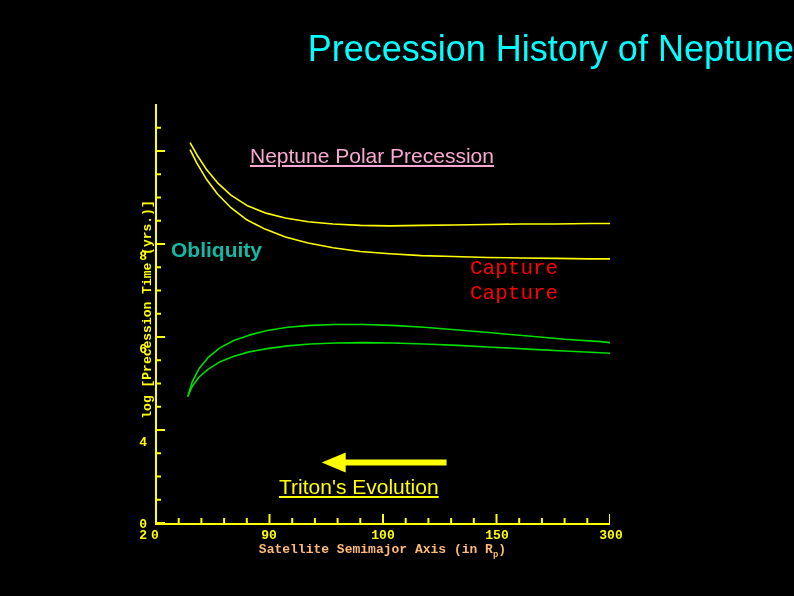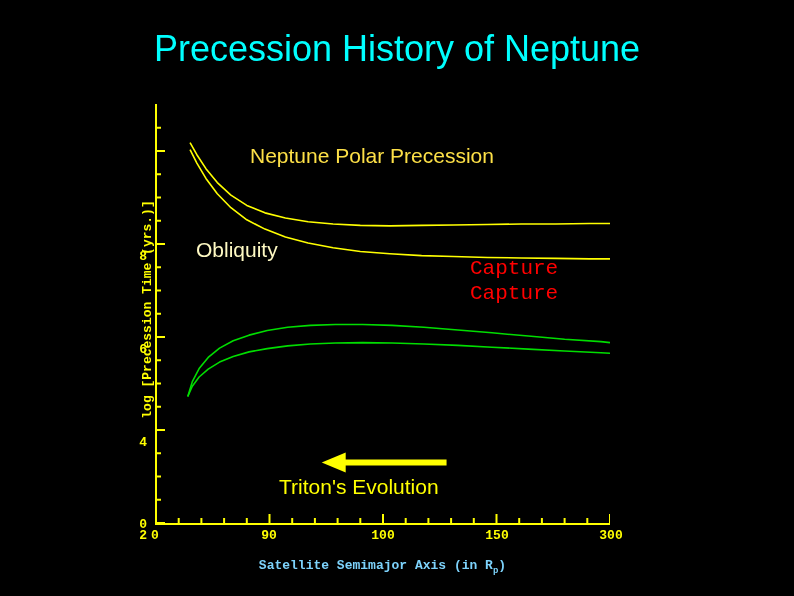--- a/index.html
+++ b/index.html
@@ -3,21 +3,21 @@
 <meta charset="utf-8">
 <style>
   html,body{margin:0;padding:0;}
   body{
     width:794px;height:596px;background:#000000;overflow:hidden;
     font-family:"Liberation Sans",sans-serif;
   }
   #slide{position:relative;width:794px;height:596px;background:#000;}
 
   #title{
-    position:absolute;left:0;top:28px;width:794px;text-align:center;
+    position:absolute;left:0;top:28px;width:794px;text-align:right;
     color:#00ffff;font-size:36px;font-weight:400;letter-spacing:0px;
     font-family:"Liberation Sans",sans-serif;
   }
 
   
   #plot{position:absolute;left:155px;top:104px;width:455px;height:421px;}
   #frame{position:absolute;left:0;top:0;width:455px;height:421px;
          border-left:2px solid #ffff00;border-bottom:2px solid #ffff00;
          box-sizing:border-box;}
   #svgplot{position:absolute;left:0;top:0;width:455px;height:421px;}
@@ -25,41 +25,41 @@
   
   #ylabel{
     position:absolute;left:-8px;top:198px;width:240px;
     transform:rotate(-90deg);transform-origin:center center;
     margin-left:-120px;text-align:center;
     color:#ffff00;font-family:"Liberation Mono",monospace;
     font-size:13px;font-weight:700;letter-spacing:0px;white-space:nowrap;
   }
   #xlabel{
     position:absolute;left:0;top:438px;width:455px;text-align:center;
-    color:#7dd3fc;font-family:"Liberation Mono",monospace;
-    font-size:13px;font-weight:700;white-space:nowrap;margin-top:16px;
+    color:#fdba74;font-family:"Liberation Mono",monospace;
+    font-size:13px;font-weight:700;white-space:nowrap;
   }
   #xlabel sub{font-size:9px;}
 
   .ytick-lab{
     position:absolute;color:#ffff00;font-family:"Liberation Mono",monospace;
     font-size:13px;font-weight:700;text-align:right;width:26px;left:-34px;
   }
   .xtick-lab{
     position:absolute;color:#ffff00;font-family:"Liberation Mono",monospace;
     font-size:13px;font-weight:700;text-align:center;width:44px;top:424px;
   }
 
   
   .anno{position:absolute;font-family:"Liberation Sans",sans-serif;font-size:21px;white-space:nowrap;}
-  #anno-npp{color:#fde047;left:95px;top:40px;}
-  #anno-top{color:#fef9c3;left:41px;top:133px;line-height:25px;}
+  #anno-npp{color:#f9a8d4;left:95px;top:40px;text-decoration:underline;}
+  #anno-top{color:#14b8a6;left:16px;top:133px;line-height:25px;font-weight:bold;}
   #anno-cap{color:#ff0000;left:315px;top:152px;line-height:25px;font-family:Liberation Mono, monospace;}
   #anno-triton{color:#00dd00;left:100px;top:258px;}
-  #anno-evo{color:#ffff00;left:124px;top:371px;}
+  #anno-evo{color:#ffff00;left:124px;top:371px;text-decoration:underline;}
 </style>
 </head>
 <body>
 
 <div id="slide">
 
   <div id="title">Precession History of Neptune</div>
 
   <div id="plot">
 

